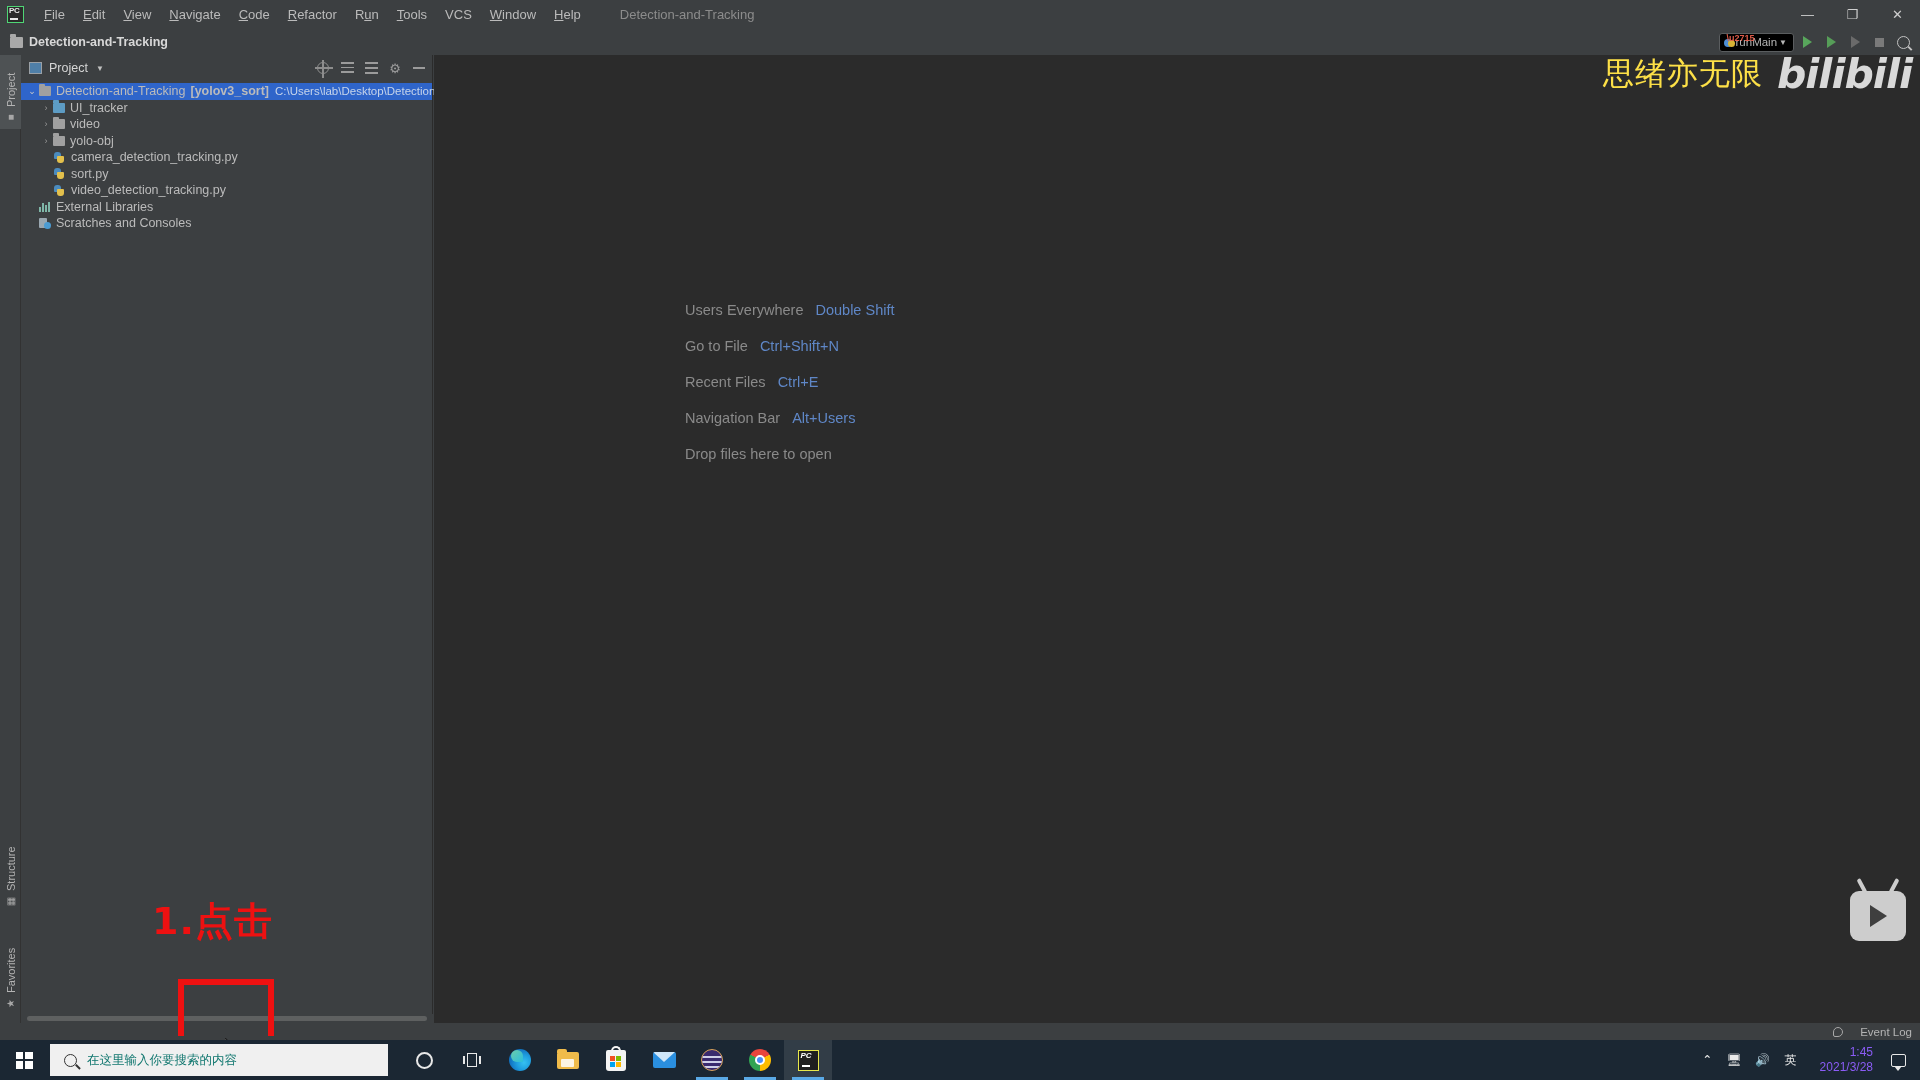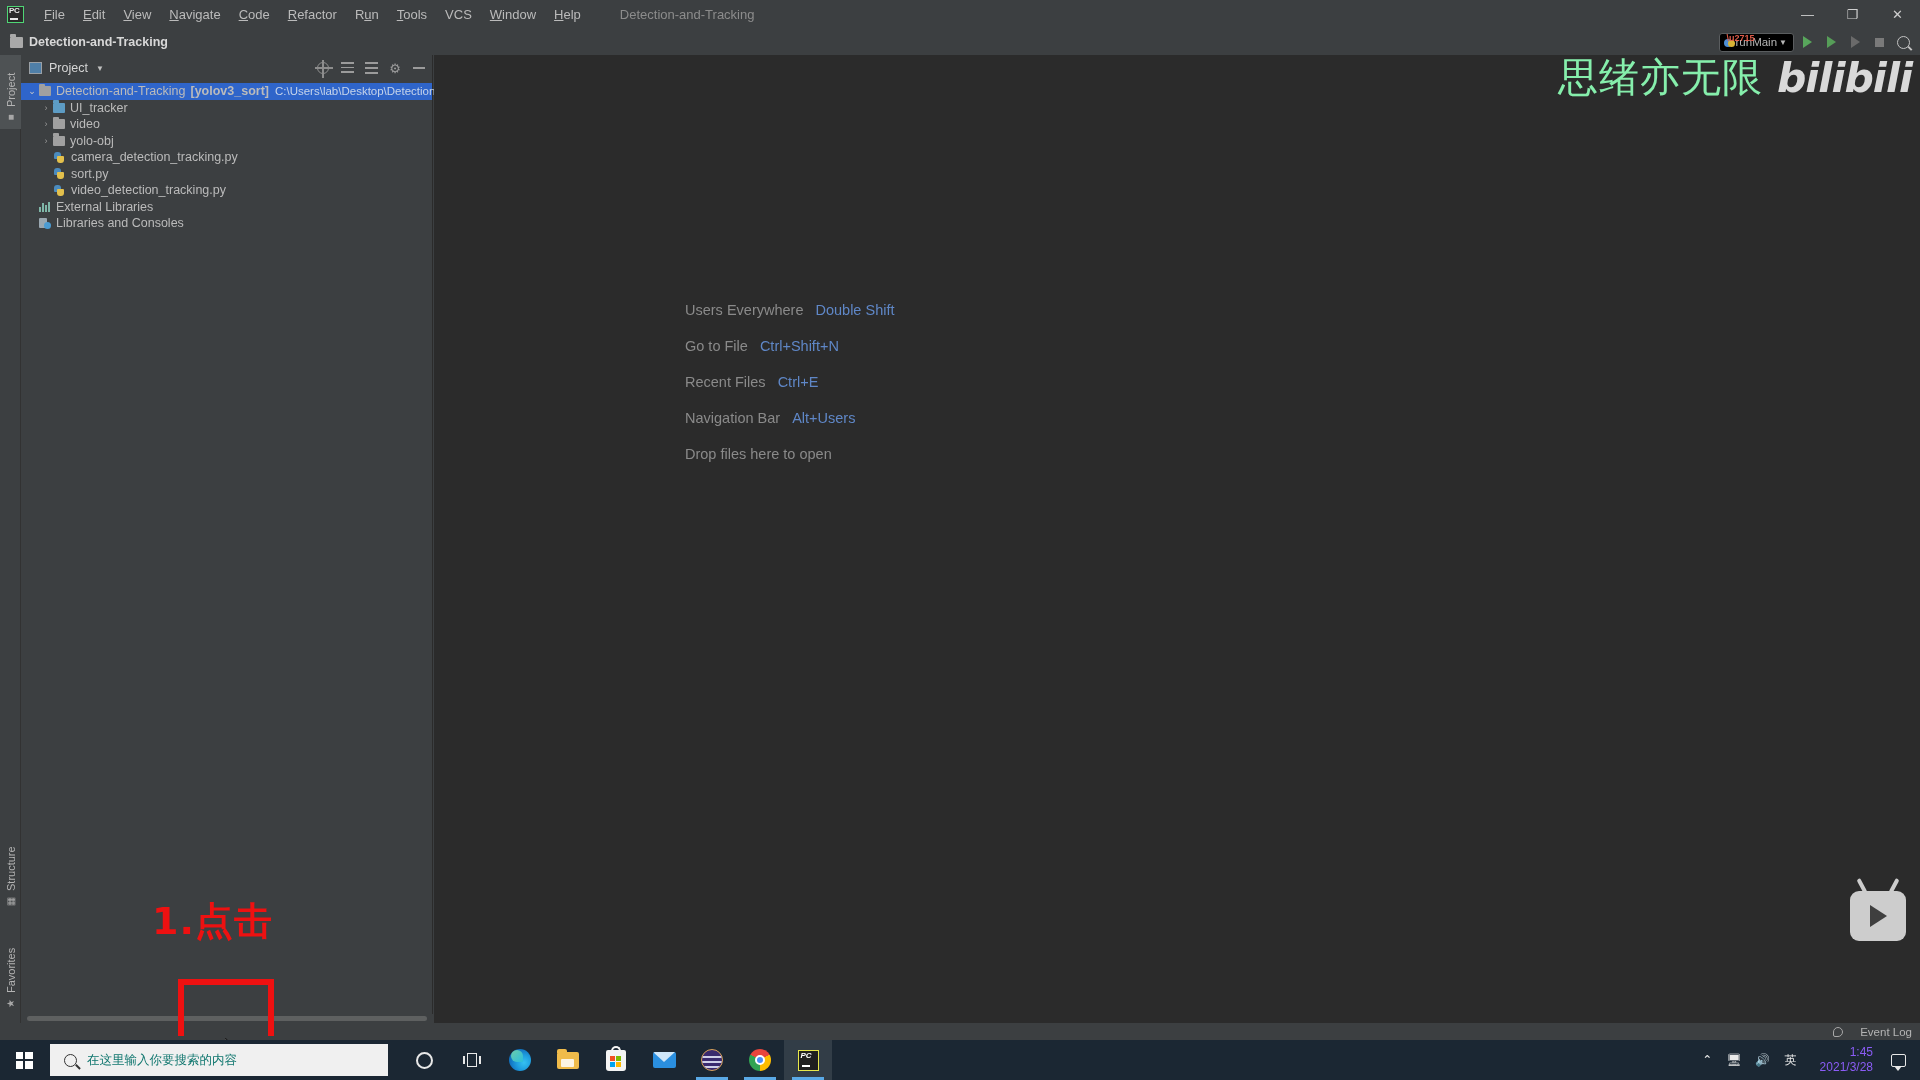--- a/index.html
+++ b/index.html
@@ -177,21 +177,21 @@
   }
   .hints { position: absolute; left: 251px; top: 247px; }
   .hint-row { margin-bottom: 20px; font-size: 14.5px; white-space: nowrap; }
   .hint-label { color: #8a8a8a; }
   .hint-key { color: #5f87c7; margin-left: 8px; }
 
   .watermark {
     position: absolute; top: -5px; right: 8px; display: flex; align-items: center; gap: 14px;
     pointer-events: none;
   }
-  .wm-cn { font-size: 40px; color: #86efac; font-family: Liberation Mono, monospace; letter-spacing: 1px; }
+  .wm-cn { font-size: 31px; color: #fde047; font-family: Liberation Mono, monospace; letter-spacing: 1px; }
   .wm-bili { font-size: 41px; color: #d9d9d9; font-weight: bold; font-style: italic; letter-spacing: -1px;
              font-family: "DejaVu Sans", sans-serif; }
 
   
   .winact {
     position: absolute; right: 88px; bottom: 92px; text-align: left; pointer-events:none;
   }
   .winact .l1 { font-size: 21px; color: #b9b9b9; font-family: "DejaVu Sans", sans-serif;}
   .winact .l2 { font-size: 13.5px; color: #b0b0b0; margin-top: 3px; font-family: "DejaVu Sans", sans-serif;}
   .bili-play {
@@ -480,21 +480,21 @@
         </span>
         <span>External Libraries</span>
       </div>
 
       <div class="tree-row">
         <span class="arrow"></span>
         <span class="scr-ico">
             <i class="sa"></i>
             <i class="sb"></i>
           </span>
-        <span>Libraries and Consoles</span>
+        <span>Scratches and Consoles</span>
       </div>
     </div>
 
     <div class="pp-hscroll">
       <div class="thumb"></div>
     </div>
   </div>
 
   <div class="editor">
 

